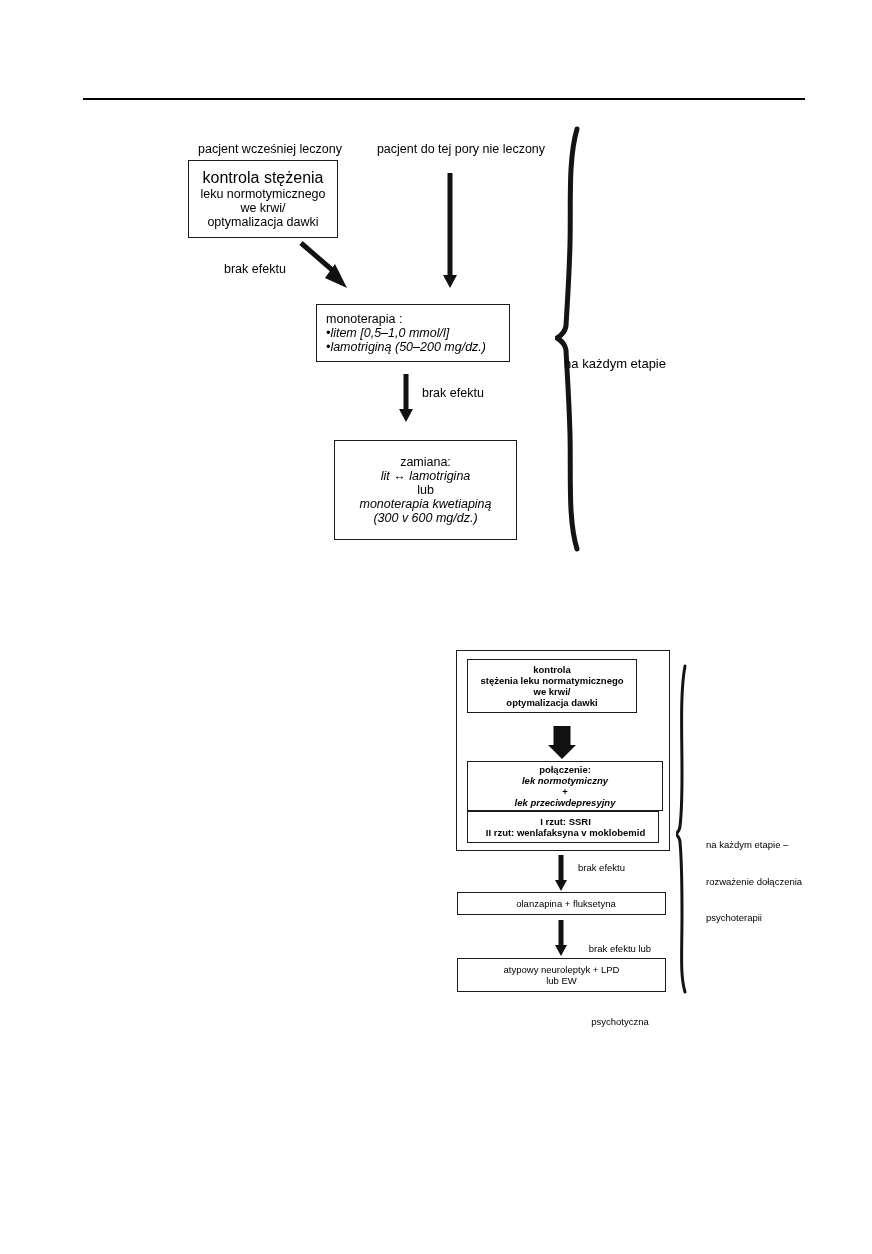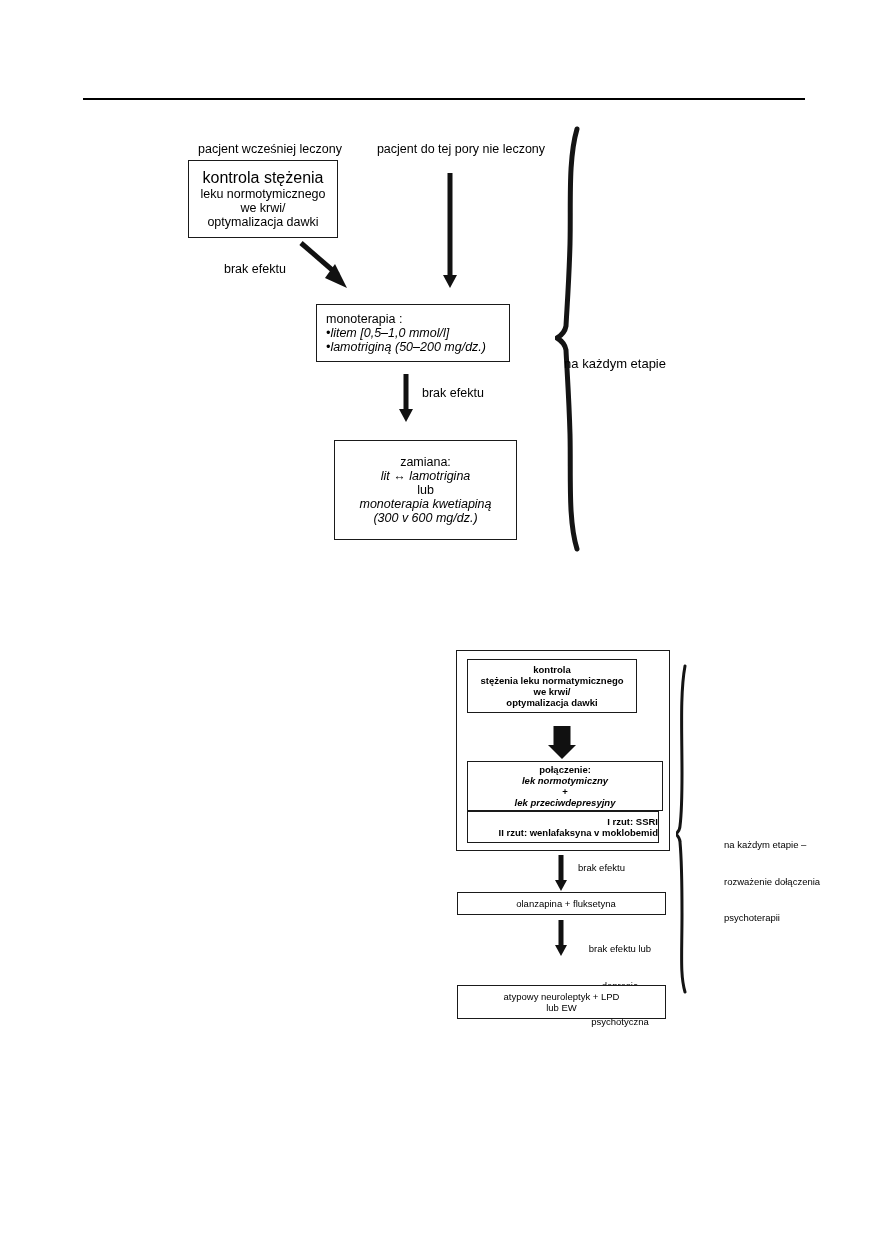--- a/index.html
+++ b/index.html
@@ -179,21 +179,21 @@
     </div>
 
     <div class="box" style="left:467px; top:761px; width:196px; height:50px;">
       <div class="bold" style="font-size:9.5px;">połączenie:</div>
       <div class="bold ital" style="font-size:9.5px;">lek normotymiczny</div>
       <div class="bold" style="font-size:9.5px;">+</div>
       <div class="bold ital" style="font-size:9.5px;">lek przeciwdepresyjny</div>
     </div>
 
     <div class="box" style="left:467px; top:811px; width:192px; height:32px;
-                            align-items:flex-end; padding-left:5px;">
+                            align-items:center; padding-left:5px;">
       <div class="bold" style="font-size:9.5px;">I rzut: SSRI</div>
       <div class="bold" style="font-size:9.5px;">II rzut: wenlafaksyna v moklobemid</div>
     </div>
 
     <div class="varrow" style="left:554px; top:855px; width:14px; height:36px;">
       <div class="shaft" style="width:5px; height:26px;"></div>
       <div class="head" style="border-left-width:6px; border-right-width:6px; border-top-width:11px;"></div>
     </div>
 
     <div class="lbl left" style="left:578px; top:862px; font-size:9.5px;">brak efektu</div>
@@ -206,33 +206,33 @@
       <div class="shaft" style="width:5px; height:26px;"></div>
       <div class="head" style="border-left-width:6px; border-right-width:6px; border-top-width:11px;"></div>
     </div>
 
     <div class="lbl center" style="left:574px; top:919px; width:92px; font-size:9.5px;">
       <div>brak efektu lub</div>
       <div>depresja</div>
       <div>psychotyczna</div>
     </div>
 
-    <div class="box" style="left:457px; top:958px; width:209px; height:34px;margin-top:27px;">
+    <div class="box" style="left:457px; top:958px; width:209px; height:34px;">
       <div style="font-size:9.5px;">atypowy neuroleptyk + LPD</div>
       <div style="font-size:9.5px;">lub EW</div>
     </div>
 
     <div class="braceholder" style="left:676px; top:663px; width:26px; height:332px;">
       <svg width="26" height="332" viewBox="0 0 26 332">
         <path d="M9,3 C4,30 6,70 6,110 C6,140 5,155 4,163
                  C4,167 2,169 0,171 C2,173 4,175 4,179
                  C5,190 6,215 6,250 C6,292 4,312 9,329" fill="none" stroke="#141414" stroke-width="3" stroke-linecap="round"></path>
       </svg>
     </div>
 
-    <div class="lbl left" style="left:706px; top:815px; width:120px; font-size:9.5px;margin-left:18px;">
+    <div class="lbl left" style="left:706px; top:815px; width:120px; font-size:9.5px;">
       <div>na każdym etapie –</div>
       <div>rozważenie dołączenia</div>
       <div>psychoterapii</div>
     </div>
   </div>
 
 </div>
 
 </body></html>

